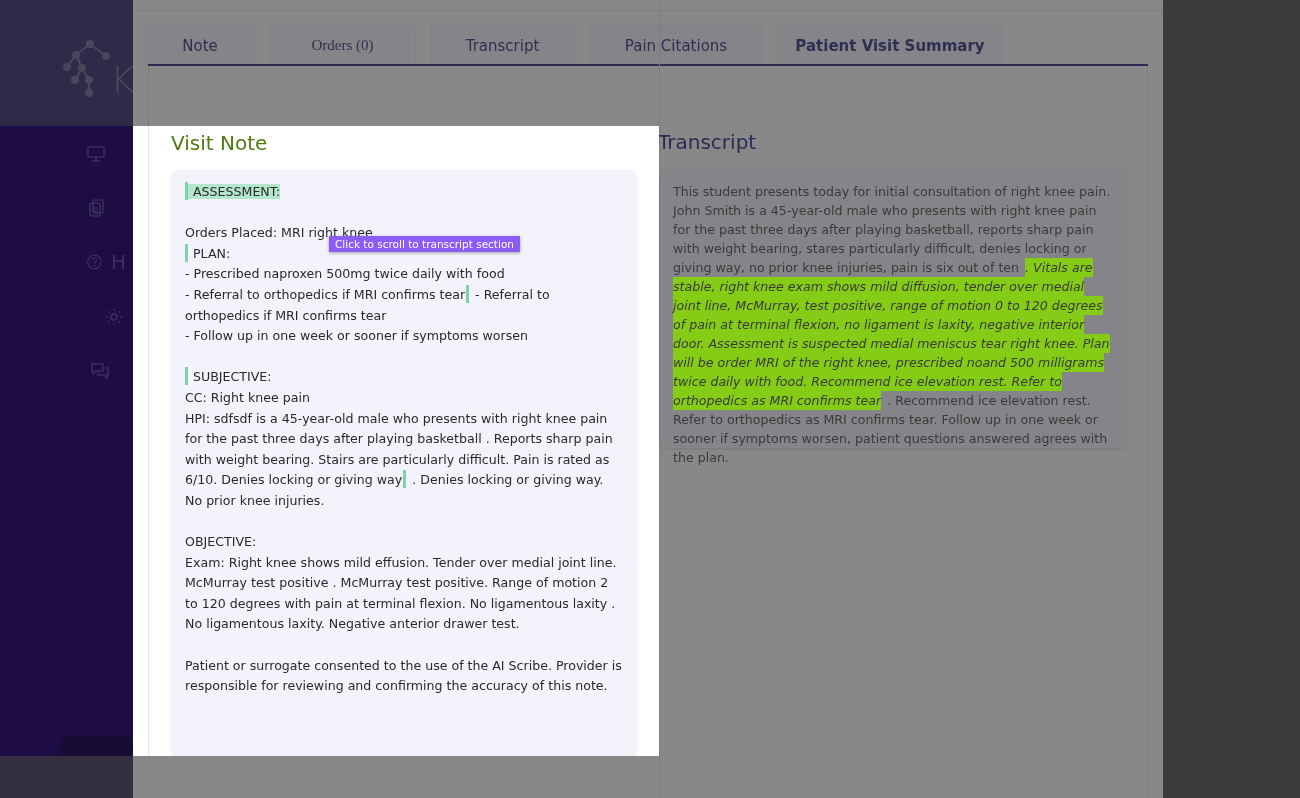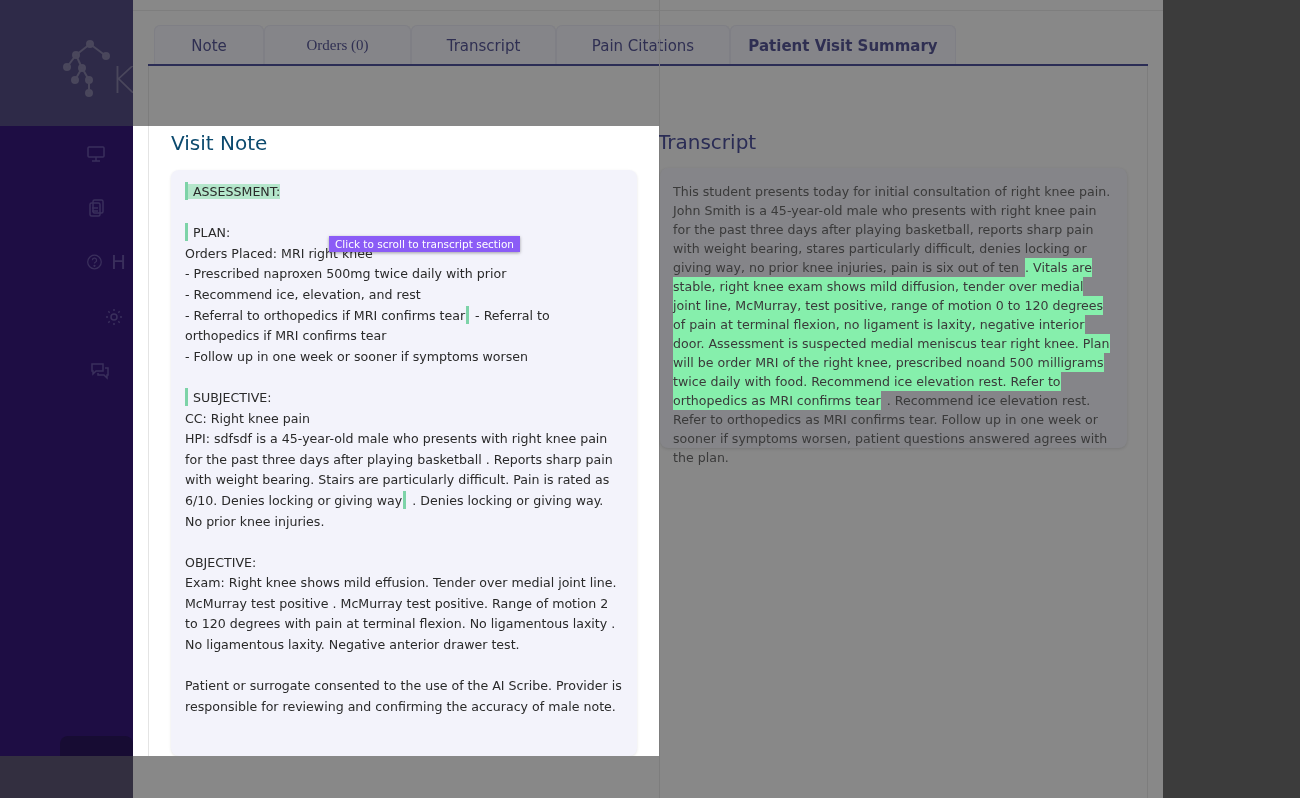--- a/index.html
+++ b/index.html
@@ -13,38 +13,38 @@
   .sidebar .brand .logo { position: absolute; left: 62px; top: 40px; width: 70px; height: 60px; }
   .sidebar .brand .logo-k { position: absolute; left: 110px; top: 58px; font-size: 38px; color: #4a475c; font-family: "DejaVu Sans", sans-serif; font-weight: 300; }
   .nav-item { position: absolute; left: 86px; width: 40px; height: 30px; display: flex; align-items: center; gap: 8px; }
   .nav-item svg { width: 20px; height: 20px; }
   .nav-item .nav-label { color: #3a2f5c; font-size: 20px; }
   .sidebar .bottom { position: absolute; left: 0; top: 756px; width: 133px; height: 42px; background: #332f40; }
   .sidebar .bottom-btn { position: absolute; left: 60px; top: 736px; width: 73px; height: 50px; border-radius: 8px; background: rgba(15,10,30,0.45); }
 
   .main { position: absolute; left: 133px; top: 0; width: 1030px; height: 798px; background: #888888; }
   .main .topbar { position: absolute; left: 0; top: 0; width: 1030px; height: 11px; border-bottom: 1px solid #7e7e7e; }
-  .tabs { position: absolute; left: 21px; top: 25px; height: 40px; display: flex; }
+  .tabs { position: absolute; left: 12px; top: 25px; height: 40px; display: flex; gap: 14px; }
   .tab { height: 40px; border: 1px solid #7f7f85; border-bottom: none; border-radius: 6px 6px 0 0; background: #858589; color: #2f2f52; font-size: 15px; display: flex; align-items: center; justify-content: center; }
   .tabs-underline { position: absolute; left: 15px; top: 64px; width: 1000px; height: 2px; background: #2b2d55; }
   .content-frame { position: absolute; left: 15px; top: 66px; width: 1000px; height: 732px; border-left: 1px solid #7d7d7d; border-right: 1px solid #7d7d7d; }
   .divider { position: absolute; left: 526px; top: 0; width: 1px; height: 798px; background: #7d7d7d; }
 
   .transcript-title { position: absolute; left: 525px; top: 130px; font-size: 20px; color: #2a2c55; }
   .transcript-card { position: absolute; left: 527px; top: 168px; width: 467px; height: 280px; background: #858589; border-radius: 8px; box-shadow: 0 1px 3px rgba(0,0,0,0.12); padding: 14px 14px 14px 13px; }
   .transcript-text { font-size: 12.6px; line-height: 19px; color: #3a3a3a; }
-  .hl-yellow { background: #86efac; padding: 2px 0; }
+  .hl-yellow { background: #84cc16; padding: 2px 0; font-style: italic; }
   .spacer-gap { display: inline-block; width: 6px; }
 
   .right-dark { position: absolute; left: 1163px; top: 0; width: 137px; height: 798px; background: #3c3c3c; }
 
   
   .note-panel { position: absolute; left: 133px; top: 126px; width: 526px; height: 630px; background: #ffffff; }
   .note-panel .inner-line { position: absolute; left: 15px; top: 0; width: 1px; height: 630px; background: #e4e4e4; }
-  .note-title { position: absolute; left: 38px; top: 5px; font-size: 20px; color: #0c4a6e; }
+  .note-title { position: absolute; left: 38px; top: 5px; font-size: 20px; color: #4d7c0f; }
   .note-card { position: absolute; left: 38px; top: 44px; width: 466px; height: 586px; background: #f3f3fb; border-radius: 8px; box-shadow: 0 1px 3px rgba(0,0,0,0.10); padding: 12px 14px; overflow: hidden; }
   .note-text { font-size: 12.6px; line-height: 20.6px; color: #2a2a2a; }
   .section { margin-bottom: 20.6px; }
   .hl-green { background: #b4e6cb; }
   .mark-bar { display: inline-block; width: 3px; height: 18px; background: #7dd3a8; vertical-align: -4px; margin-right: 5px; }
   .mark-bar.inline { margin-left: 1px; margin-right: 6px; }
 
   .tooltip { position: absolute; left: 329px; top: 236px; background: #8b5cf6; color: #ffffff; font-size: 10.5px; padding: 2px 6px; border-radius: 0; box-shadow: 0 1px 3px rgba(0,0,0,0.35); white-space: nowrap; }
 
   .bottom-strip { position: absolute; left: 133px; top: 756px; width: 526px; height: 42px; background: #888888; }
@@ -147,41 +147,40 @@
     <div class="note-title">Visit Note</div>
 
     <div class="note-card">
       <div class="note-text">
 
         <div class="section">
           <div><span class="hl-green"><span class="mark-bar"></span><span>ASSESSMENT:</span></span></div>
         </div>
 
         <div class="section">
+          <div>Orders Placed: MRI right knee</div>
           <div><span class="mark-bar"></span><span>PLAN:</span></div>
-          <div>Orders Placed: MRI right knee</div>
-          <div>- Prescribed naproxen 500mg twice daily with prior</div>
-          <div>- Recommend ice, elevation, and rest</div>
+          <div>- Prescribed naproxen 500mg twice daily with food</div>
           <div><span>- Referral to orthopedics if MRI confirms tear</span><span class="mark-bar inline"></span><span>- Referral to orthopedics if MRI confirms tear</span></div>
           <div>- Follow up in one week or sooner if symptoms worsen</div>
         </div>
 
         <div class="section">
           <div><span class="mark-bar"></span><span>SUBJECTIVE:</span></div>
           <div>CC: Right knee pain</div>
           <div><span>HPI: sdfsdf is a 45-year-old male who presents with right knee pain for the past three days after playing basketball . Reports sharp pain with weight bearing. Stairs are particularly difficult. Pain is rated as 6/10. Denies locking or giving way</span><span class="mark-bar inline"></span><span>. Denies locking or giving way. No prior knee injuries.</span></div>
         </div>
 
         <div class="section">
           <div>OBJECTIVE:</div>
           <div>Exam: Right knee shows mild effusion. Tender over medial joint line. McMurray test positive . McMurray test positive. Range of motion 2 to 120 degrees with pain at terminal flexion. No ligamentous laxity . No ligamentous laxity. Negative anterior drawer test.</div>
         </div>
 
         <div class="section">
-          <div>Patient or surrogate consented to the use of the AI Scribe. Provider is responsible for reviewing and confirming the accuracy of male note.</div>
+          <div>Patient or surrogate consented to the use of the AI Scribe. Provider is responsible for reviewing and confirming the accuracy of this note.</div>
         </div>
       </div>
     </div>
   </div>
 
   <div class="bottom-strip"></div>
 
   <div class="tooltip">Click to scroll to transcript section</div>
 </div>
 

